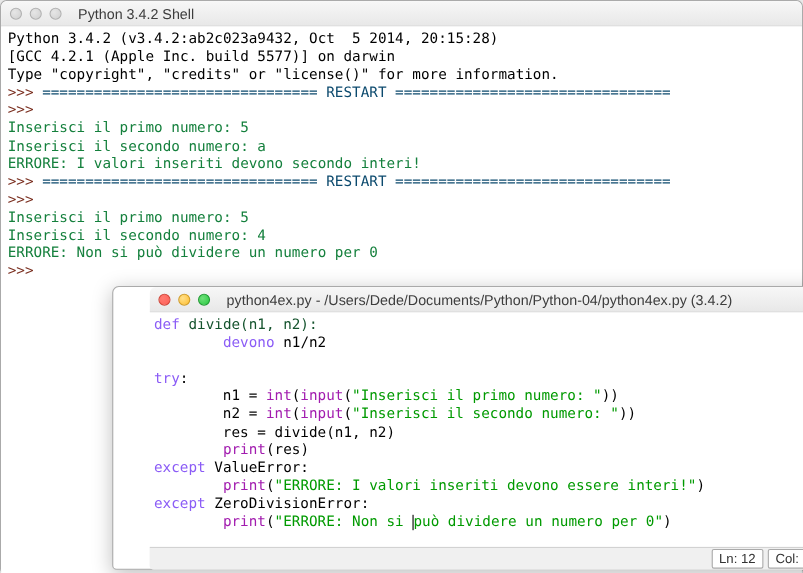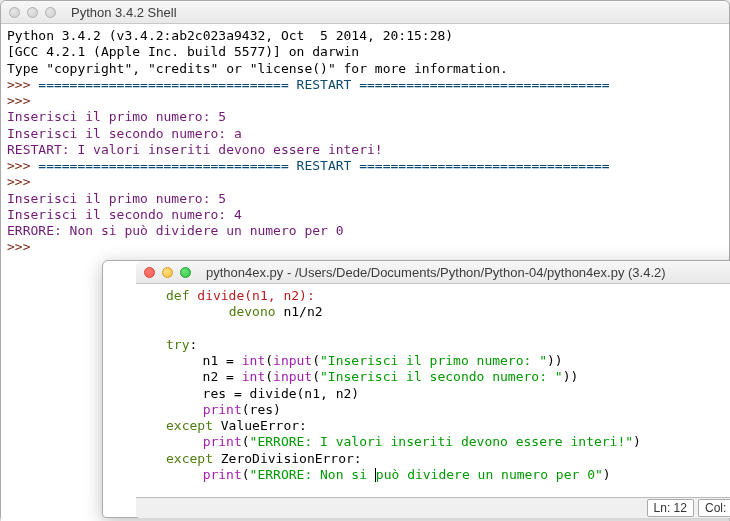--- a/index.html
+++ b/index.html
@@ -85,23 +85,23 @@
   }
   .status-cell {
     border: 1px solid #aaa;
     background: #fff;
     padding: 1px 6px;
     border-radius: 2px;
   }
   
   .tok-prompt { color: #7a2e1f; }
   .tok-restart{ color: #0c4a6e; }
-  .tok-blue   { color: #701a75; }
-  .tok-darkblue{ color: #b91c1c; margin-top: 44px;}
-  .tok-keyword{ color: #4d7c0f; margin-left: 26px; }
+  .tok-blue   { color: #15803d; }
+  .tok-darkblue{ color: #14532d; margin-top: 44px;}
+  .tok-keyword{ color: #8b5cf6; }
   .tok-builtin{ color: #a21caf; }
   .tok-string { color: #009a00; }
   .cursor {
     display:inline-block;
     width:1px;
     background:#000;
     height:14px;
     vertical-align:text-bottom;
   }
 </style>
@@ -117,21 +117,21 @@
     </div>
     <div class="title">Python 3.4.2 Shell</div>
   </div>
   <div class="content"><span>Python 3.4.2 (v3.4.2:ab2c023a9432, Oct  5 2014, 20:15:28)</span>
 <span>[GCC 4.2.1 (Apple Inc. build 5577)] on darwin</span>
 <span>Type "copyright", "credits" or "license()" for more information.</span>
 <span class="tok-prompt">&gt;&gt;&gt;</span><span class="tok-restart"> ================================ RESTART ================================</span>
 <span class="tok-prompt">&gt;&gt;&gt;</span><span> </span>
 <span class="tok-blue">Inserisci il primo numero: 5</span>
 <span class="tok-blue">Inserisci il secondo numero: a</span>
-<span class="tok-blue">RESTART: I valori inseriti devono essere interi!</span>
+<span class="tok-blue">ERRORE: I valori inseriti devono secondo interi!</span>
 <span class="tok-prompt">&gt;&gt;&gt;</span><span class="tok-restart"> ================================ RESTART ================================</span>
 <span class="tok-prompt">&gt;&gt;&gt;</span><span> </span>
 <span class="tok-blue">Inserisci il primo numero: 5</span>
 <span class="tok-blue">Inserisci il secondo numero: 4</span>
 <span class="tok-blue">ERRORE: Non si può dividere un numero per 0</span>
 <span class="tok-prompt">&gt;&gt;&gt;</span><span> </span>
 </div>
 </div>
 
 <div id="win-editor" class="window">

